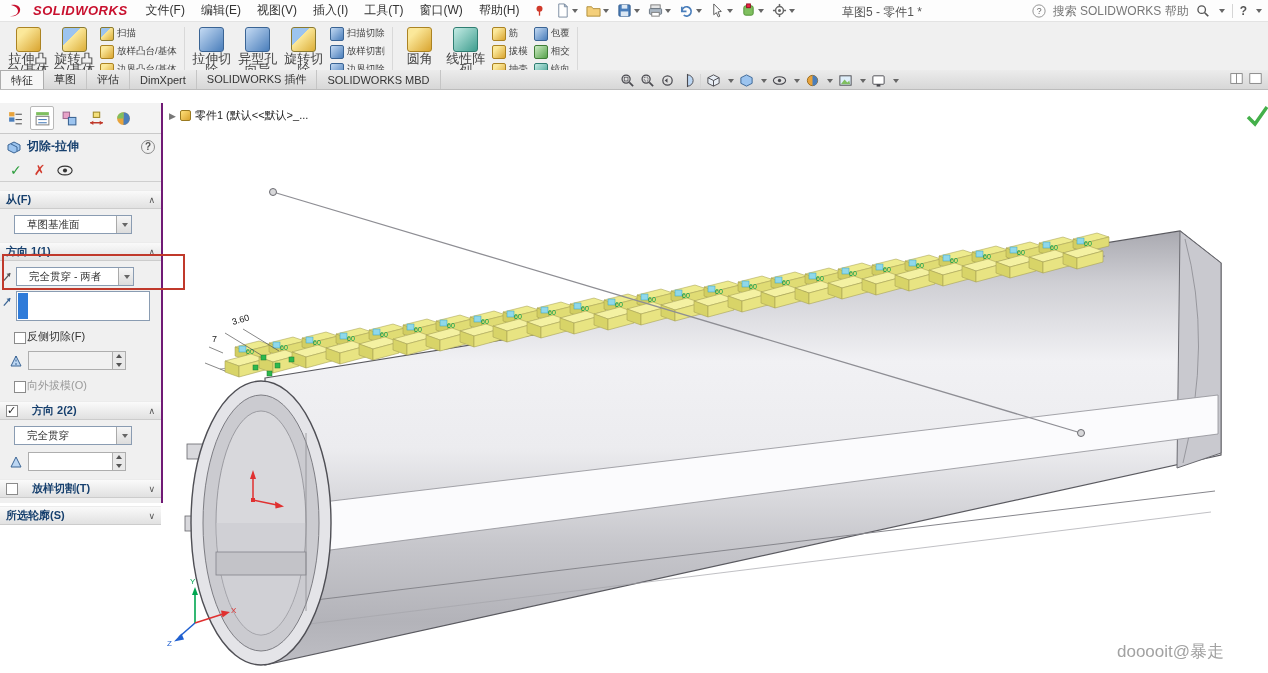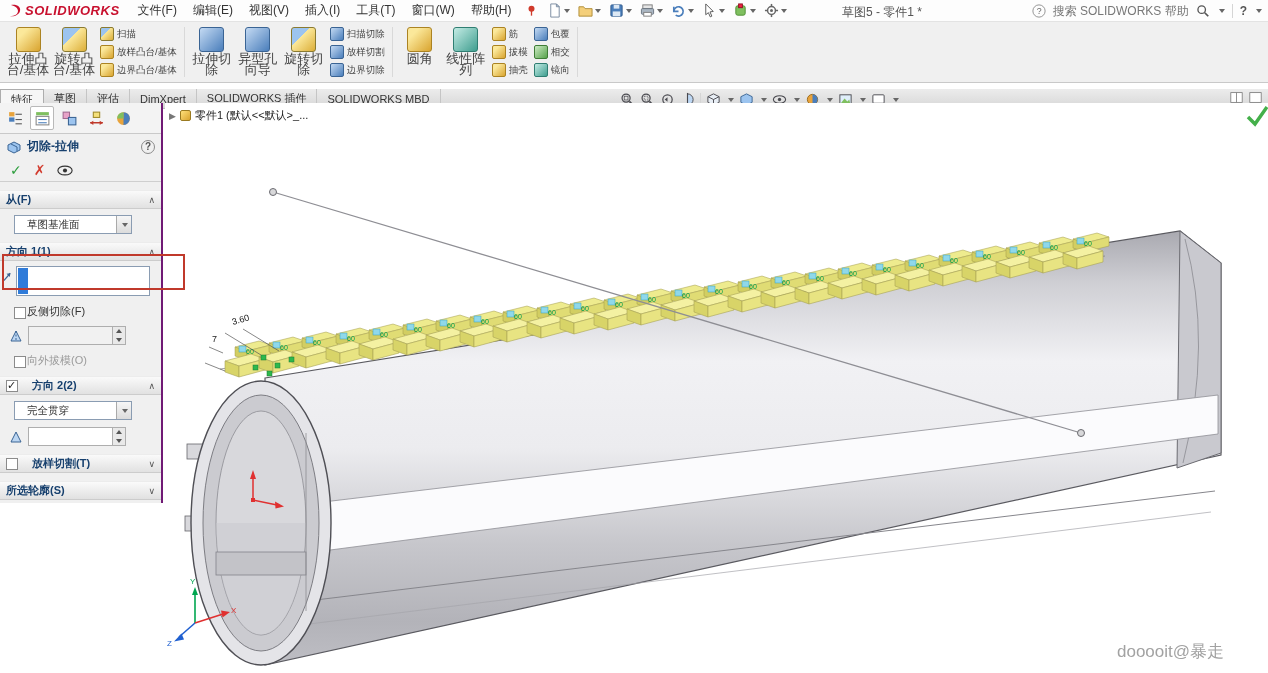--- a/index.html
+++ b/index.html
@@ -1,49 +1,49 @@
 <!DOCTYPE html>
 <html><head>
 <meta charset="utf-8">
 <style>
 *{margin:0;padding:0;box-sizing:border-box;}
 html,body{width:1268px;height:673px;overflow:hidden;font-family:"Liberation Sans","DejaVu Sans",sans-serif;background:#fff;}
 #app{position:relative;width:1268px;height:673px;background:#fff;}
 
 
 #menubar{position:absolute;left:0;top:0;width:1268px;height:22px;background:#fdfdfd;border-bottom:1px solid #e3e3e3;display:flex;align-items:center;font-size:12px;color:#333;}
-#logo{display:flex;align-items:center;gap:3px;padding:0 10px 0 8px;}
+#logo{display:flex;align-items:center;gap:11px;padding:0 10px 0 8px;}
 #logo .lg-txt{color:#c8102e;font-weight:bold;font-style:italic;font-size:13px;letter-spacing:.5px;}
 .menu{padding:0 8px;height:22px;display:flex;align-items:center;cursor:default;}
 .mbi{display:flex;align-items:center;margin:0 4px;}
 .mbi svg{width:15px;height:15px;}
 .darr{width:0;height:0;border-left:3px solid transparent;border-right:3px solid transparent;border-top:4px solid #666;margin-left:2px;}
 #doc-title{position:absolute;left:842px;top:4px;color:#555;}
 #mb-right{position:absolute;right:6px;top:0;height:22px;display:flex;align-items:center;gap:7px;color:#777;}
 #mb-right .q{font-weight:bold;color:#555;}
 .vsep{width:1px;height:14px;background:#d5d5d5;}
 
 
 #ribbon{position:absolute;left:0;top:22px;width:1268px;height:61px;background:#f0f0f0;border-bottom:1px solid #c9c9c9;display:flex;align-items:stretch;padding:2px 2px;}
 .rgroup{display:flex;padding:1px 3px;}
 .rsep{width:1px;background:#d9d9d9;margin:3px 1px;}
 .rbig{width:46px;display:flex;flex-direction:column;align-items:center;padding-top:2px;font-size:13px;color:#444;text-align:center;line-height:11px;cursor:default;}
 .rbig .rl{margin-top:1px;}
-.rcol{display:flex;flex-direction:column;justify-content:center;gap:1px;padding:0 3px;}
+.rcol{display:flex;flex-direction:column;justify-content:flex-start;gap:1px;padding:0 3px;}
 .rsmall{display:flex;align-items:center;gap:3px;font-size:9.5px;color:#444;height:17px;white-space:nowrap;cursor:default;}
 .icx{width:25px;height:25px;border-radius:3px;flex:none;}
 .ics{width:14px;height:14px;border-radius:2px;flex:none;}
 .gold{background:linear-gradient(135deg,#fbe89a 25%,#d9a42f);border:1px solid #ab8322;}
 .goldblue{background:linear-gradient(135deg,#9cc4ef 0 38%,#fbe89a 38%,#dcae38);border:1px solid #8a7a30;}
 .blue{background:linear-gradient(135deg,#c4daf3,#4a7ebb);border:1px solid #3a6494;}
 .teal{background:linear-gradient(135deg,#c4ece5,#3f9e8f);border:1px solid #2f7e72;}
 .green{background:linear-gradient(135deg,#cdebc4,#57a24b);border:1px solid #3f7d36;}
 
 
-#tabbar{position:absolute;left:0;top:89px;width:1268px;height:20px;background:linear-gradient(#ececec,#d7d7d7);border-bottom:1px solid #bcbcbc;display:flex;align-items:stretch;font-size:11px;color:#333;}
+#tabbar{position:absolute;left:0;top:70px;width:1268px;height:20px;background:linear-gradient(#ececec,#d7d7d7);border-bottom:1px solid #bcbcbc;display:flex;align-items:stretch;font-size:11px;color:#333;}
 .tab{padding:0 10px;display:flex;align-items:center;border-right:1px solid #c5c5c5;cursor:default;}
 .tab.active{background:#f6f6f6;border:1px solid #adadad;border-bottom:none;}
 #hud{position:absolute;left:620px;top:1px;height:19px;display:flex;align-items:center;gap:5px;}
 #hud svg{width:15px;height:15px;}
 #tab-right{position:absolute;right:6px;top:2px;display:flex;gap:6px;}
 #tab-right svg{width:13px;height:13px;}
 
 
 #sidepanel{position:absolute;left:0;top:103px;width:163px;height:400px;background:#f0f0f0;border-right:2px solid #701a75;font-size:11px;color:#333;}
 .pmtabs{height:31px;display:flex;align-items:center;gap:3px;padding:0 3px;border-bottom:1px solid #c9c9c9;background:#f3f3f3;}
@@ -421,20 +421,32 @@
     <div class="combo">
       <span>草图基准面</span>
       <span class="ca">
           <span class="darr"></span>
         </span>
     </div>
 
     <div class="sech">
       <span>方向 1(1)</span>
       <span class="chev">∧</span>
+    </div>
+    <div class="rowline">
+      <svg class="diricon" viewBox="0 0 12 14">
+          <path d="M2,12 L9,4" stroke="#555" stroke-width="1.3" fill="none"></path>
+          <path d="M9,4 l-4,0.5 3.5,3.5 z" fill="#555"></path>
+        </svg>
+      <div class="combo" style="margin-left:0;width:118px">
+        <span>完全贯穿 - 两者</span>
+        <span class="ca">
+            <span class="darr"></span>
+          </span>
+      </div>
     </div>
     <div class="rowline">
       <svg class="diricon" viewBox="0 0 12 14">
           <path d="M2,12 L9,4" stroke="#3a6494" stroke-width="1.3" fill="none"></path>
           <path d="M9,4 l-4,0.5 3.5,3.5 z" fill="#3a6494"></path>
         </svg>
       <div class="selbox">
         <span class="bluebar"></span>
       </div>
     </div>

